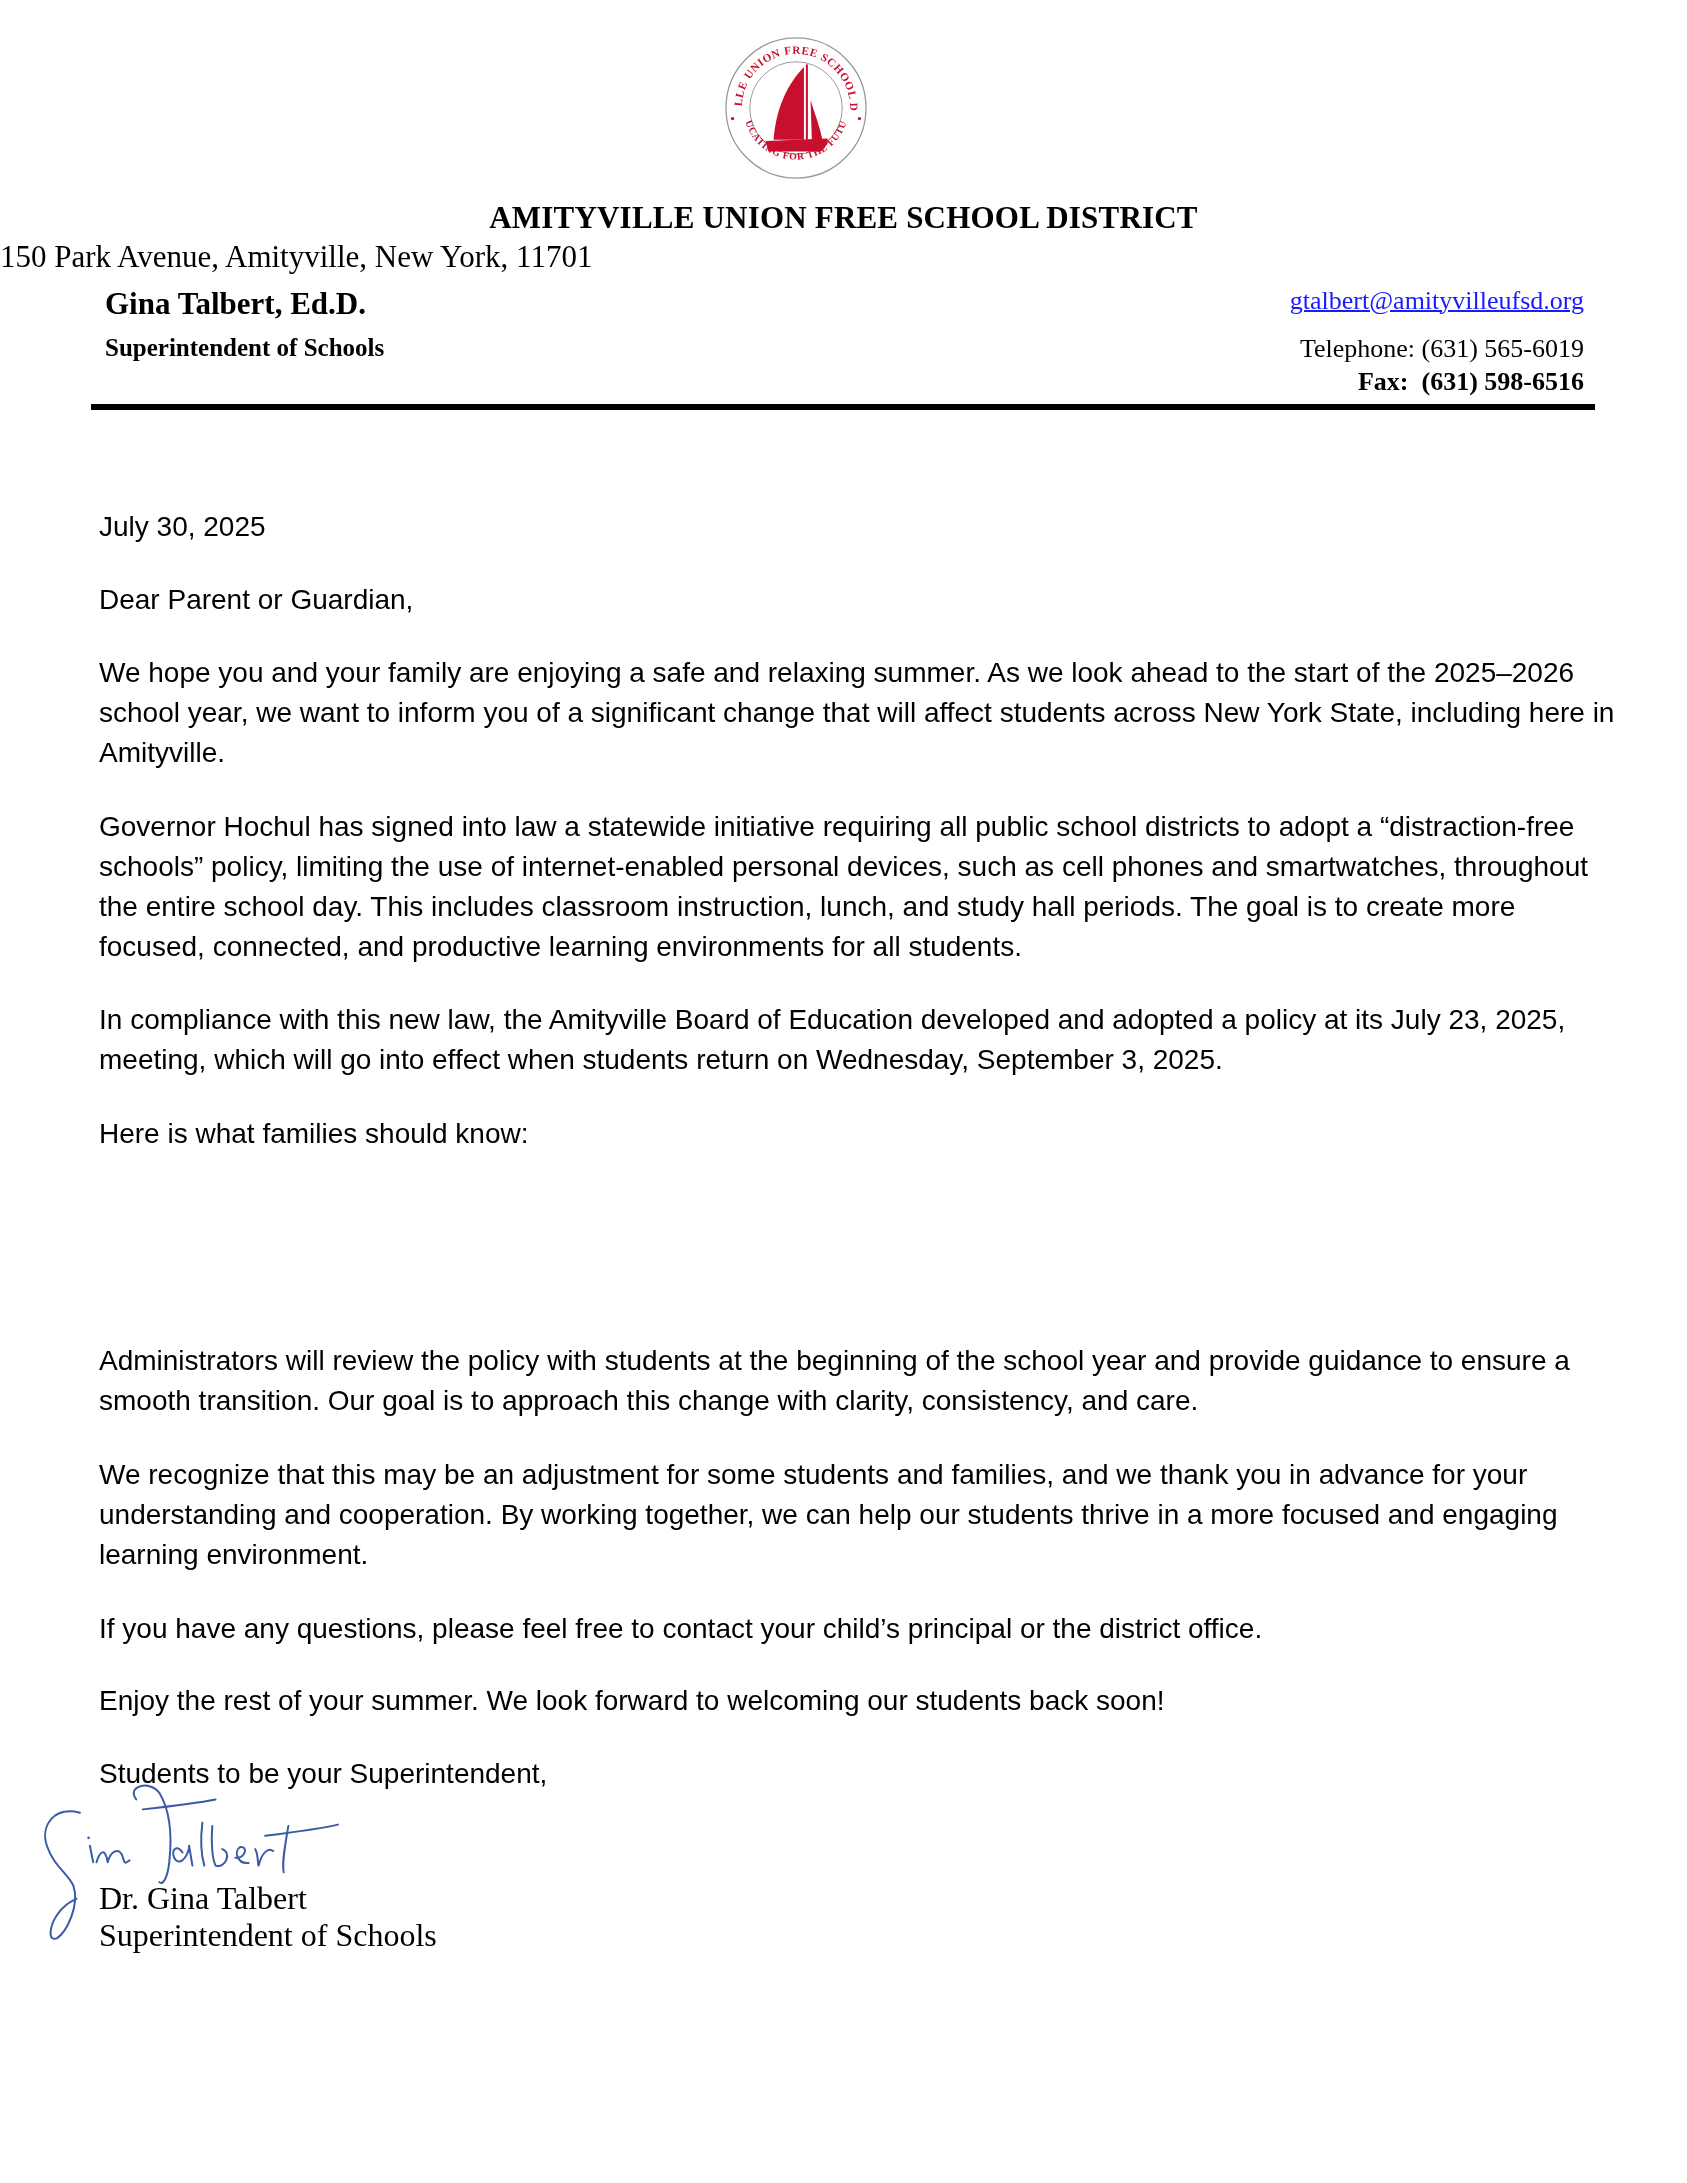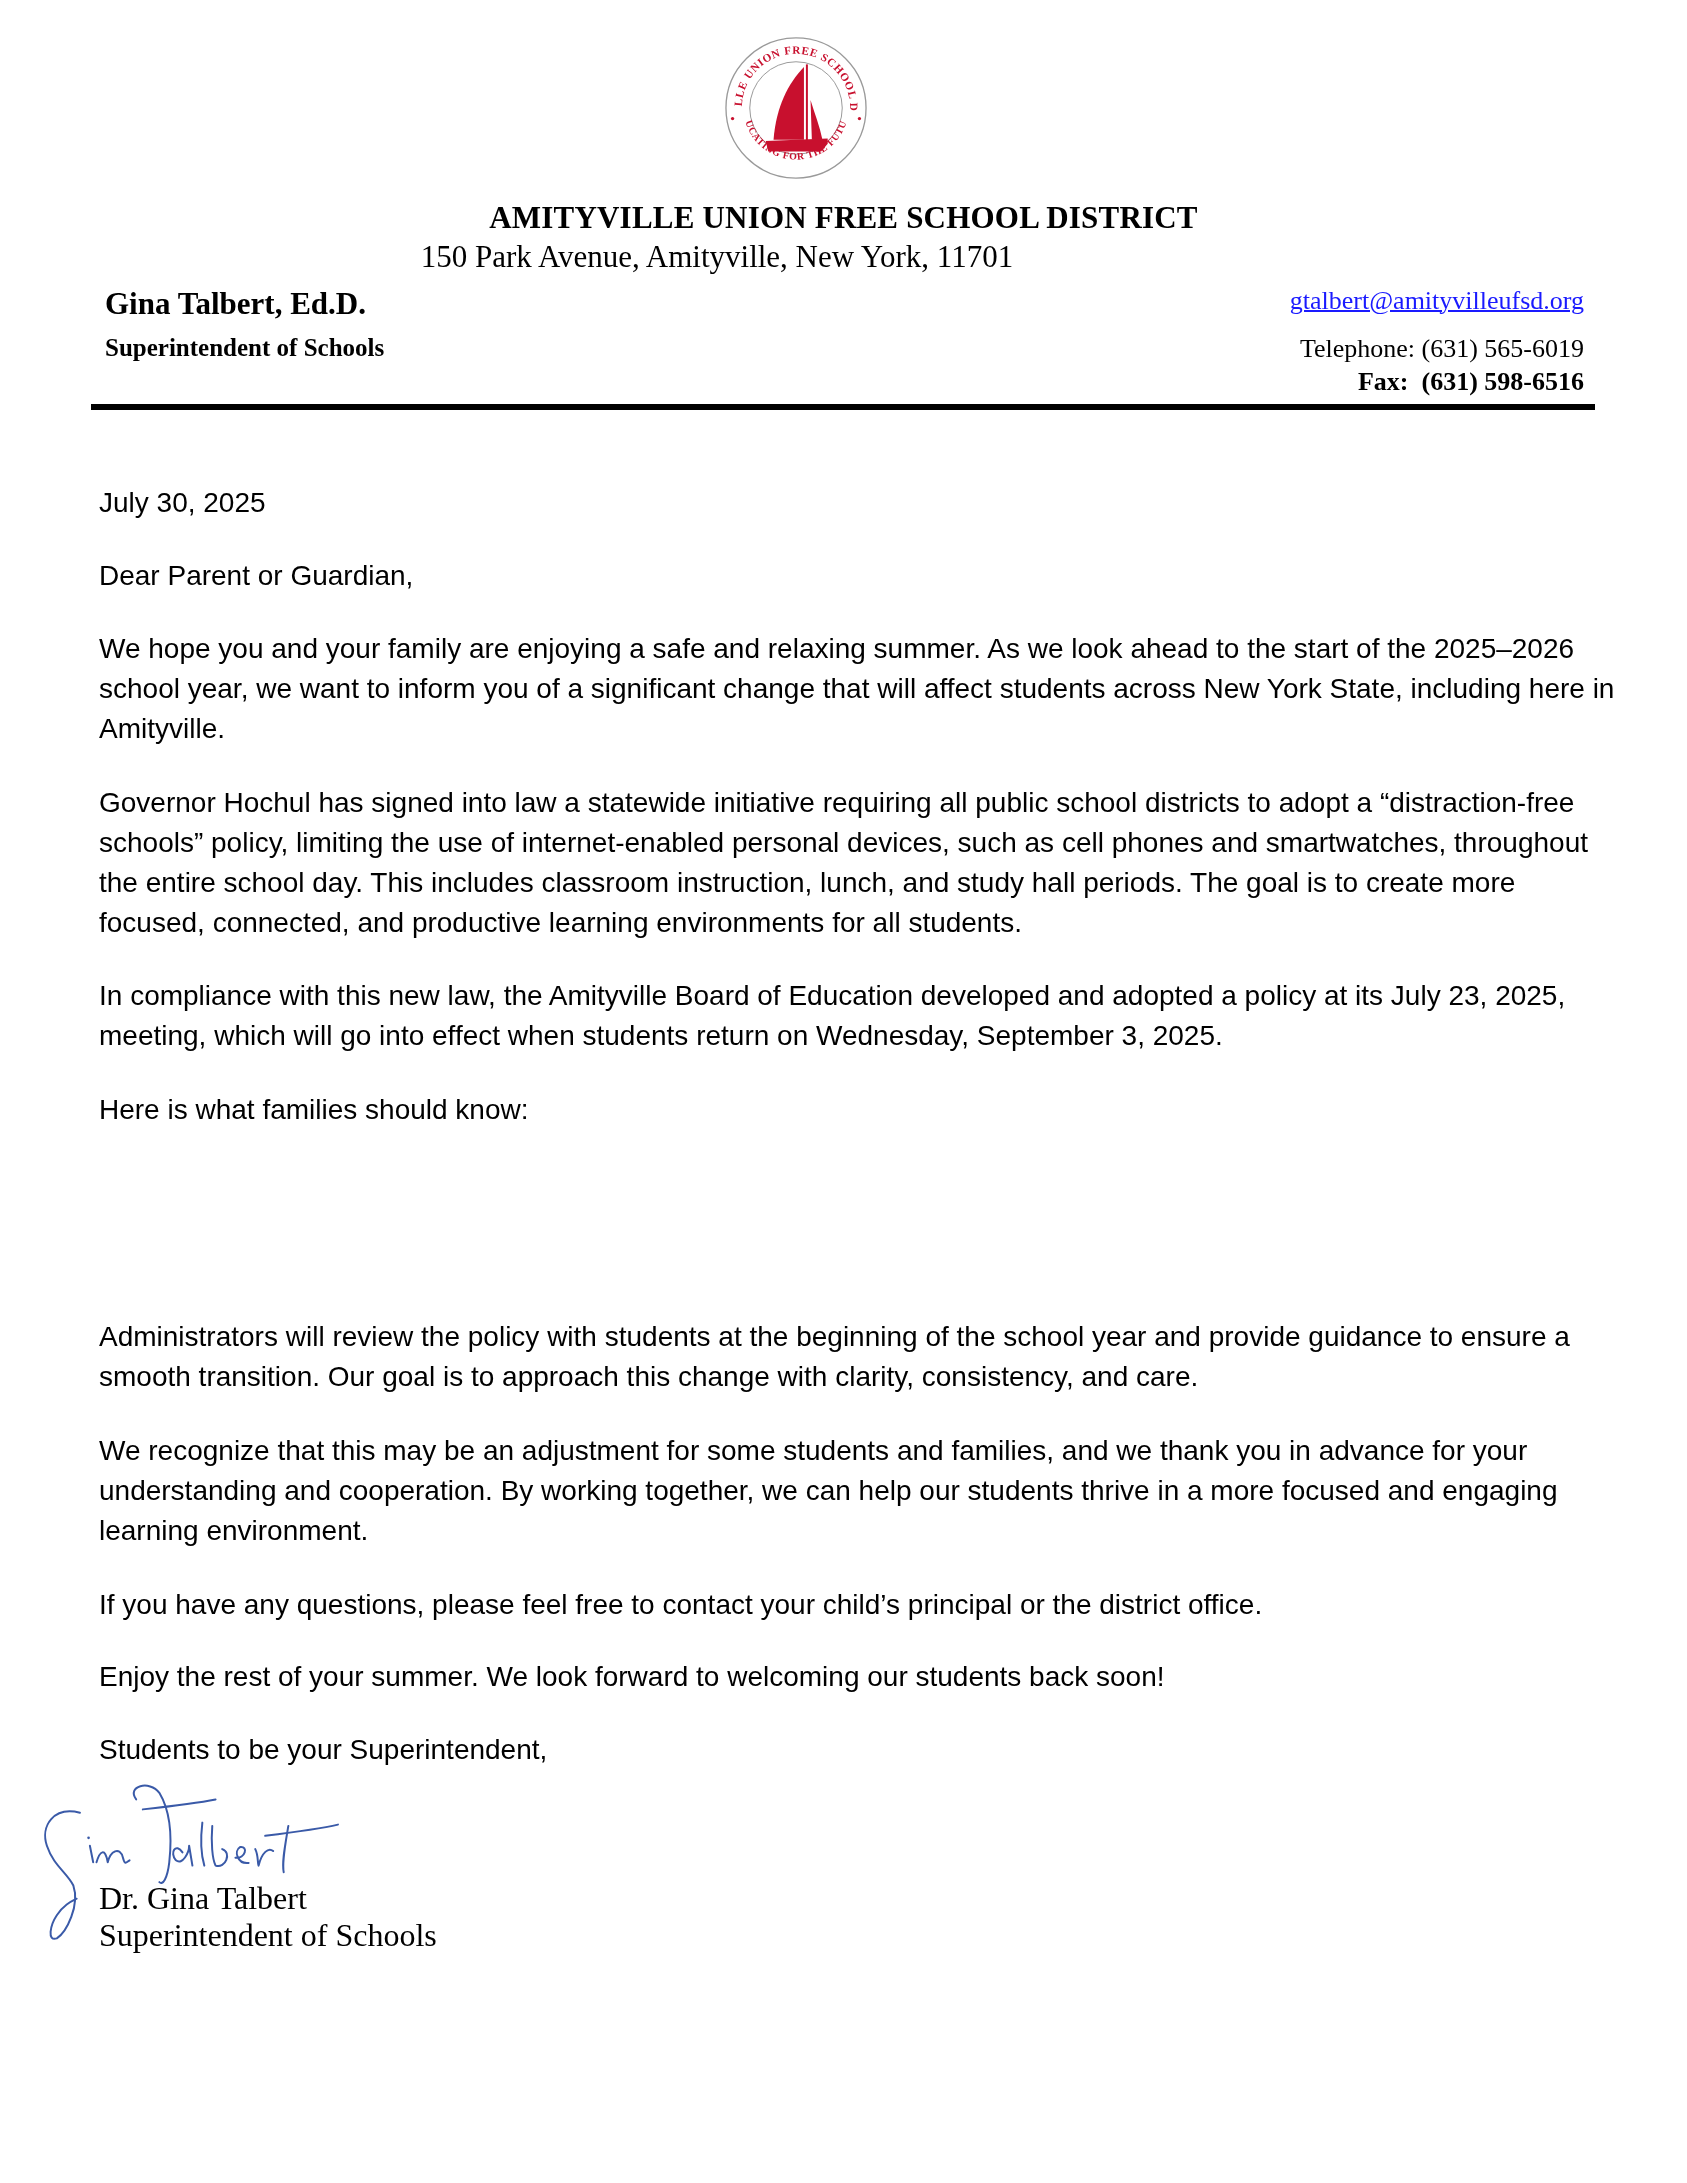--- a/index.html
+++ b/index.html
@@ -1,24 +1,24 @@
 <!DOCTYPE html>
 <html style="font-size:10.6px"><head>
 <meta charset="utf-8">
 <style>
   html, body { margin: 0; padding: 0; background: #ffffff; }
   body { width: 1687px; height: 2183px; position: relative; overflow: hidden; color: #000; }
   .serif { font-family: "Liberation Serif", "DejaVu Serif", serif; }
-  .sans { font-family: "Liberation Sans", "DejaVu Sans", sans-serif; }
+  .sans { font-family: "Liberation Sans", "DejaVu Sans", sans-serif; margin-top: 24px; }
 
   #logo { position: absolute; left: 722px; top: 34px; width: 148px; height: 148px; }
 
   #district-name { position: absolute; left: 0; width: 1687px; top: 200px; text-align: center;
     font-size: 31px; font-weight: bold; letter-spacing: 0.2px; }
-  #district-address { position: absolute; left: 0; width: 1434px; top: 239px; text-align: center;
+  #district-address { position: absolute; left: 0; width: 1434px; top: 239px; 
     font-size: 31px; }
 
   #sender-name { position: absolute; left: 105px; top: 286px; font-size: 31px; font-weight: bold; }
   #sender-title { position: absolute; left: 105px; top: 334px; font-size: 25px; font-weight: bold; }
 
   #email-link { position: absolute; right: 103px; top: 286px; font-size: 26px; color: #1a1aff;
     text-decoration: underline; text-decoration-thickness: 2px; }
   #telephone { position: absolute; right: 103px; top: 334px; font-size: 26px; font-weight: normal; text-align: right; }
   #fax { position: absolute; right: 103px; top: 367px; font-size: 26px; font-weight: bold; text-align: right; white-space: pre; }
 

